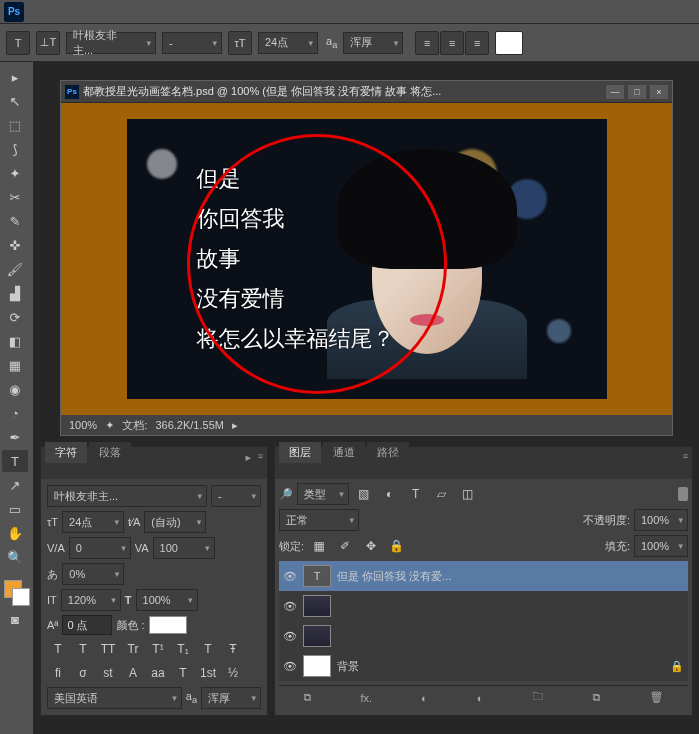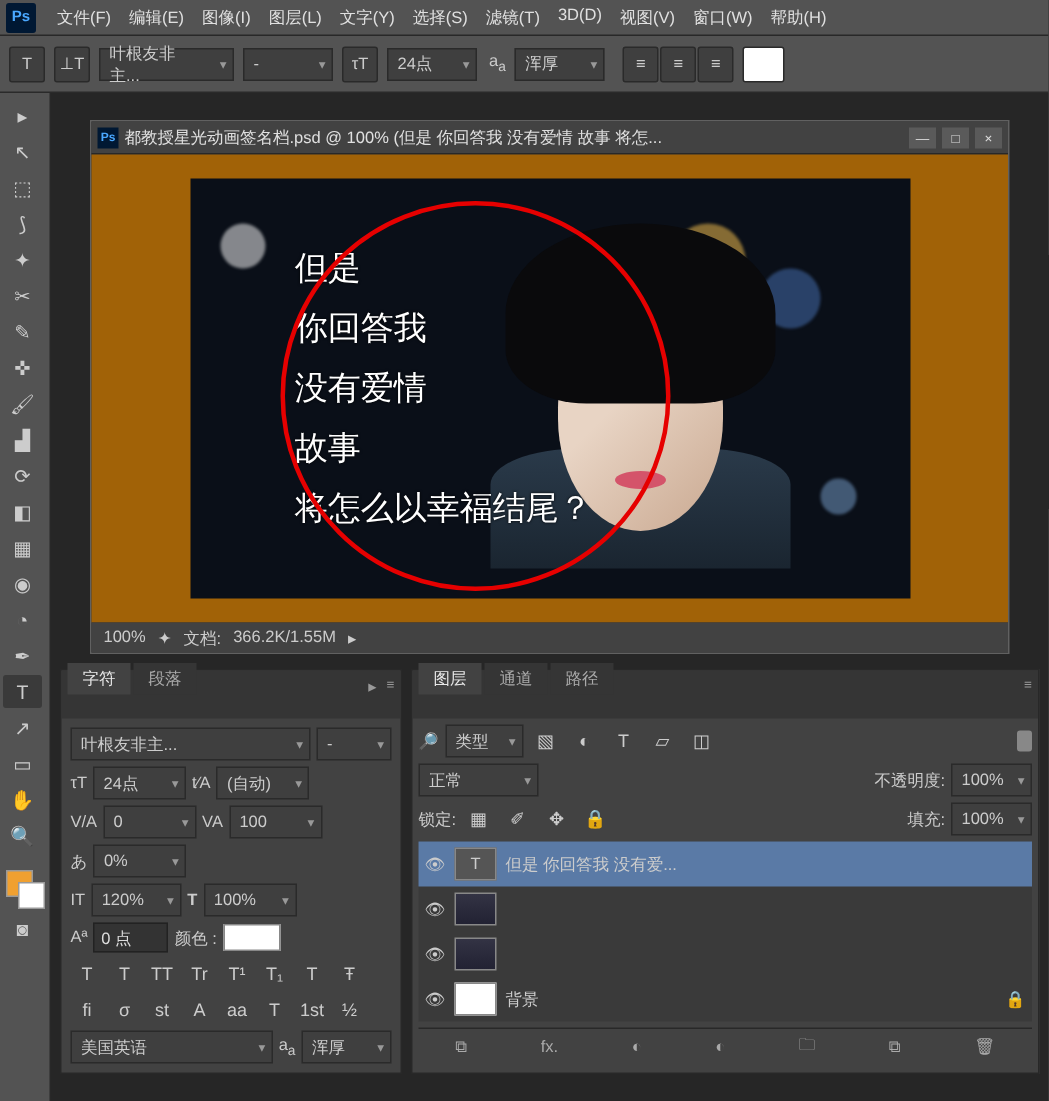--- a/index.html
+++ b/index.html
@@ -53,33 +53,20 @@
 .layer-foot{height:24px;border-top:1px solid #282828;display:flex;align-items:center;justify-content:space-around;color:#aaa}
 .swatch{width:24px;height:24px;margin:2px}
 .dbl-tab{position:absolute;right:4px;top:4px;color:#999;font-size:9px}
 .panel-corner{position:absolute;right:16px;top:4px;color:#999}
 </style>
 </head>
 <body>
 
 <div class="menubar">
   <div class="ps-logo">Ps</div>
-  <div id="menu-items" style="display: flex;">
-      <div class="menu-item">文件(F)</div>
-      <div class="menu-item">编辑(E)</div>
-      <div class="menu-item">图像(I)</div>
-      <div class="menu-item">图层(L)</div>
-      <div class="menu-item">文字(Y)</div>
-      <div class="menu-item">选择(S)</div>
-      <div class="menu-item">滤镜(T)</div>
-      <div class="menu-item">3D(D)</div>
-      <div class="menu-item">视图(V)</div>
-      <div class="menu-item">窗口(W)</div>
-      <div class="menu-item">帮助(H)</div>
-    </div>
 </div>
 
 <div class="options-bar">
   <div class="opt-btn">T</div>
   <div class="opt-btn">⊥T</div>
   <div class="sel" style="width:90px">叶根友非主...</div>
   <div class="sel" style="width:60px">-</div>
   <div class="opt-btn">τT</div>
   <div class="sel" style="width:60px">24点</div>
   <span class="lbl" style="margin-left:2px">a<sub>a</sub></span>
@@ -142,22 +129,22 @@
             <div class="shirt"></div>
               <div class="skin"></div>
             <div class="eye" style="left:55px"></div>
               <div class="eye" style="left:95px"></div>
             <div class="lips"></div>
               <div class="hair"></div>
           </div>
           <div class="cn-text" id="cn-lines">
               <div>但是</div>
               <div>你回答我</div>
+              <div>故事</div>
               <div>没有爱情</div>
-              <div>故事</div>
               <div>将怎么以幸福结尾？</div>
             </div>
           <div class="red-circle"></div>
         </div>
       </div>
       <div class="doc-status">
         <span>100%</span>
         <span>✦</span>
         <span>文档:</span>
           <span>366.2K/1.55M</span>

